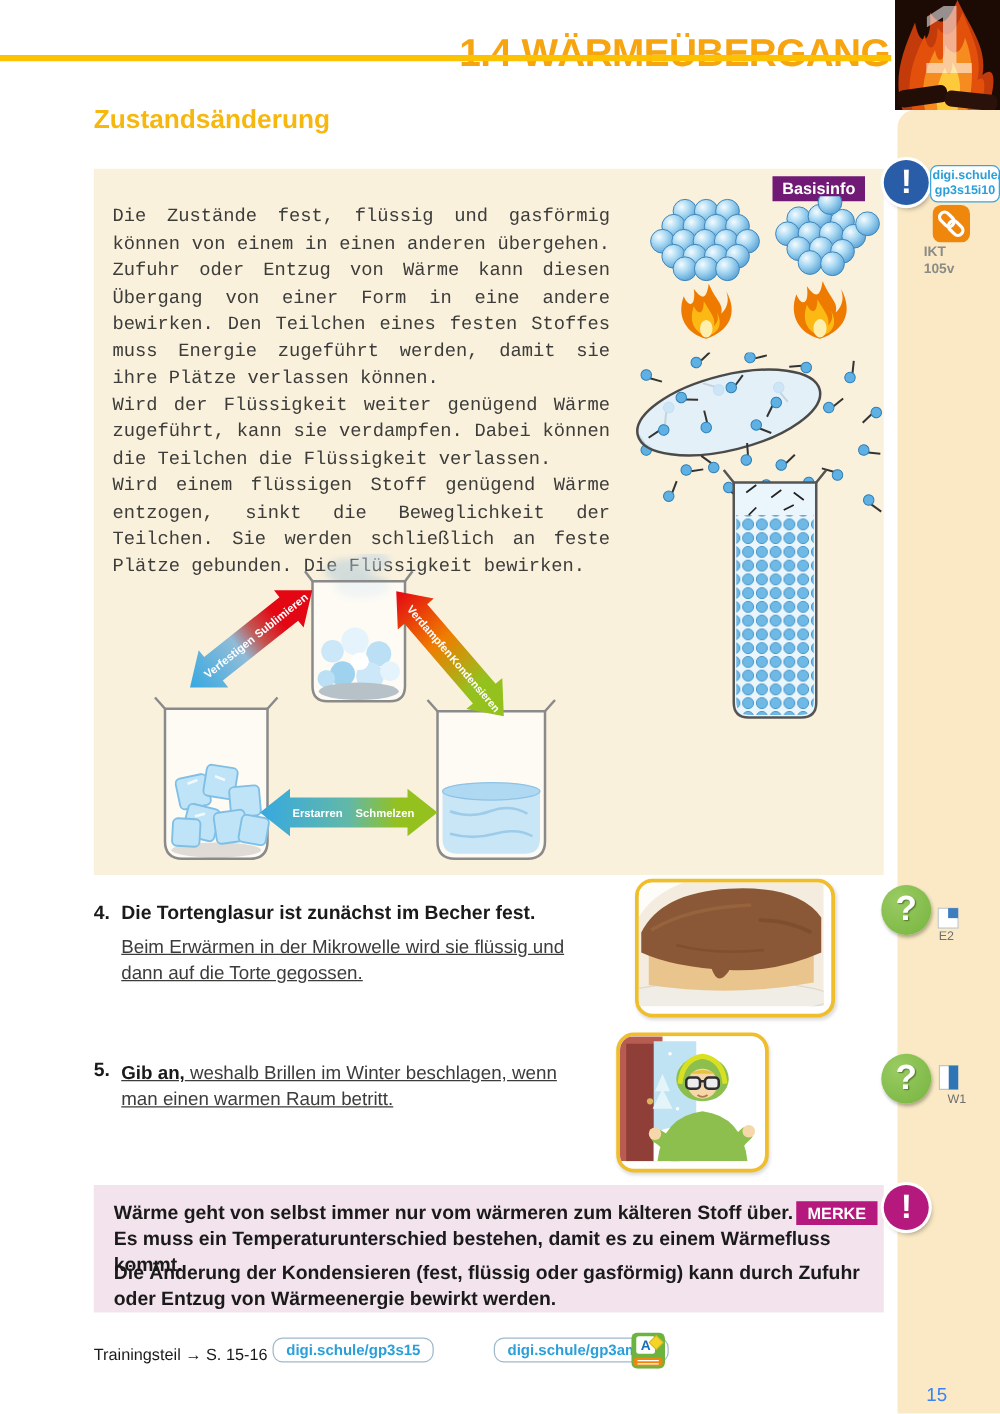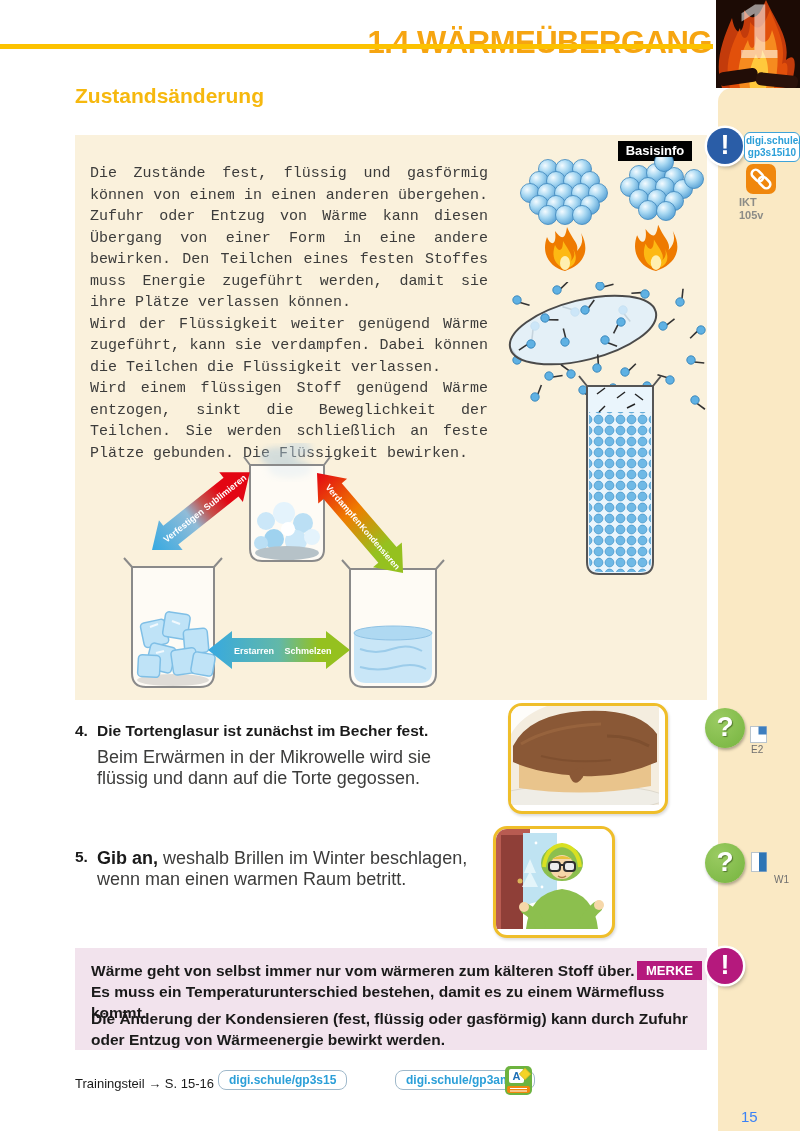--- a/index.html
+++ b/index.html
@@ -13,21 +13,21 @@
   .chapter-rule{left:0;top:44px;width:713px;height:5px;background:#FCC200;}
   .fire-box{left:716px;top:0;width:84px;height:88px;overflow:hidden;}
   .chapter-num{left:716px;top:-14px;width:84px;text-align:center;font-size:78px;font-weight:bold;
                color:rgba(255,255,255,0.55);}
   .margin-strip{left:718px;top:88px;width:82px;height:1043px;background:#FAE9C4;
                 border-top-left-radius:14px;}
   .section-title{left:75px;top:84px;font-size:21px;font-weight:bold;color:#F6B80E;}
 
   
   .info-block{left:75px;top:135px;width:632px;height:565px;background:#FAF1DC;}
-  .basisinfo-badge{left:543px;top:6px;width:74px;height:20px;background:#000000;color:#fff;
+  .basisinfo-badge{left:543px;top:6px;width:74px;height:20px;background:#701a75;color:#fff;
                    font-size:13px;font-weight:bold;text-align:center;line-height:20px;}
   .body-copy{left:15px;top:28px;width:398px;font-size:15px;line-height:21.5px;color:#3C3C3B;
              text-align:justify;font-family:Liberation Mono, monospace;}
   .body-copy p{margin:0;}
   .body-copy p.gap{margin-top:14px;}
 
   
   .excl-disc{width:36px;height:36px;border-radius:50%;color:#fff;font-weight:bold;font-size:27px;
              text-align:center;line-height:34px;box-shadow:0 0 0 2.5px #fff,2px 3px 4px rgba(0,0,0,.35);}
   .excl-blue{left:707px;top:128px;background:#2A5DA7;}
@@ -37,21 +37,21 @@
   .digi-margin{left:744px;top:132px;width:52px;padding:2px 1px;font-size:10px;line-height:12px;}
   .ikt{left:739px;top:196px;font-size:11px;line-height:13px;color:#8C8C87;font-weight:bold;}
   .q-disc{width:40px;height:40px;border-radius:50%;background:radial-gradient(circle at 35% 30%,#9ACB62,#76B43F);
           color:#fff;font-weight:bold;font-size:28px;text-align:center;line-height:38px;
           box-shadow:1px 2px 3px rgba(0,0,0,.3);text-shadow:1px 1px 1px rgba(60,90,30,.7);}
   .mini-label{font-size:10px;color:#6F6F6F;}
 
   
   .task-num{font-size:15.5px;font-weight:bold;color:#1A1A1A;}
   .task-title{font-size:15.5px;font-weight:bold;color:#1A1A1A;}
-  .task-text{font-size:18px;line-height:21px;color:#3C3C3B;}
+  .task-text{font-size:15px;line-height:21px;color:#3C3C3B;text-decoration:underline;}
   .photo-frame{border:3px solid #EFBE2A;border-radius:14px;overflow:hidden;background:#fff;
                box-shadow:1px 2px 3px rgba(0,0,0,.15);}
 
   
   .merke-box{left:75px;top:948px;width:632px;height:102px;background:#F2E3ED;}
   .merke-line{position:absolute;left:16px;font-size:15.5px;font-weight:bold;color:#1A1A1A;line-height:21px;width:600px;}
   .merke-badge{position:absolute;left:562px;top:13px;background:#B5197D;color:#fff;font-size:13px;
                font-weight:bold;padding:2px 9px;}
 
   
@@ -377,21 +377,21 @@
       </g>
       <line x1="64" y1="36" x2="68" y2="36" stroke="#2F2F2F" stroke-width="2"></line>
       <path d="M62,47 q4,3 8,0" fill="none" stroke="#B07A4A" stroke-width="1.5"></path>
     </svg>
   </div>
   <div class="abs q-disc" style="left:705px;top:843px;">?</div>
   <svg class="abs" style="left:751px;top:852px;" width="16" height="20" viewBox="0 0 16 20">
     <rect x="0.5" y="0.5" width="15" height="19" fill="#FFFFFF" stroke="#B9C4CC"></rect>
     <rect x="8" y="0.5" width="7.5" height="19" fill="#2E75B5"></rect>
   </svg>
-  <div class="abs mini-label" style="left:774px;top:874px;">W1</div>
+  <div class="abs mini-label" style="left:758px;top:874px;">W1</div>
 
   <div class="abs merke-box">
     <div class="merke-line" style="top:12px;">Wärme geht von selbst immer nur vom wärmeren zum kälteren Stoff über.</div>
     <div class="merke-line" style="top:33px;">Es muss ein Temperaturunterschied bestehen, damit es zu einem Wärmefluss kommt.</div>
     <div class="merke-line" style="top:60px;">Die Änderung der Kondensieren (fest, flüssig oder gasförmig) kann durch Zufuhr oder Entzug von Wärmeenergie bewirkt werden.</div>
     <div class="merke-badge">MERKE</div>
   </div>
   <div class="abs excl-disc excl-magenta">!</div>
 
   <div class="abs footer-text" style="left:75px;top:1076px;">Trainingsteil → S. 15-16</div>

